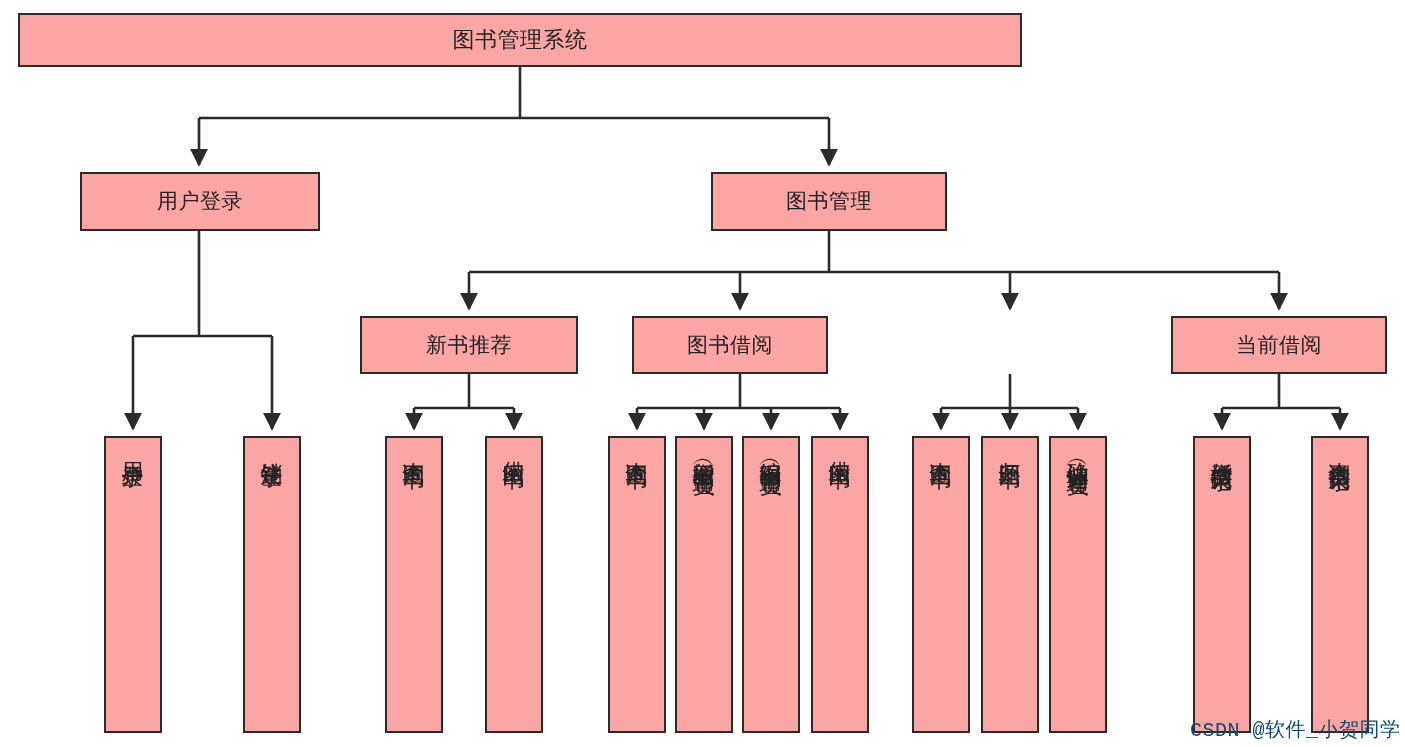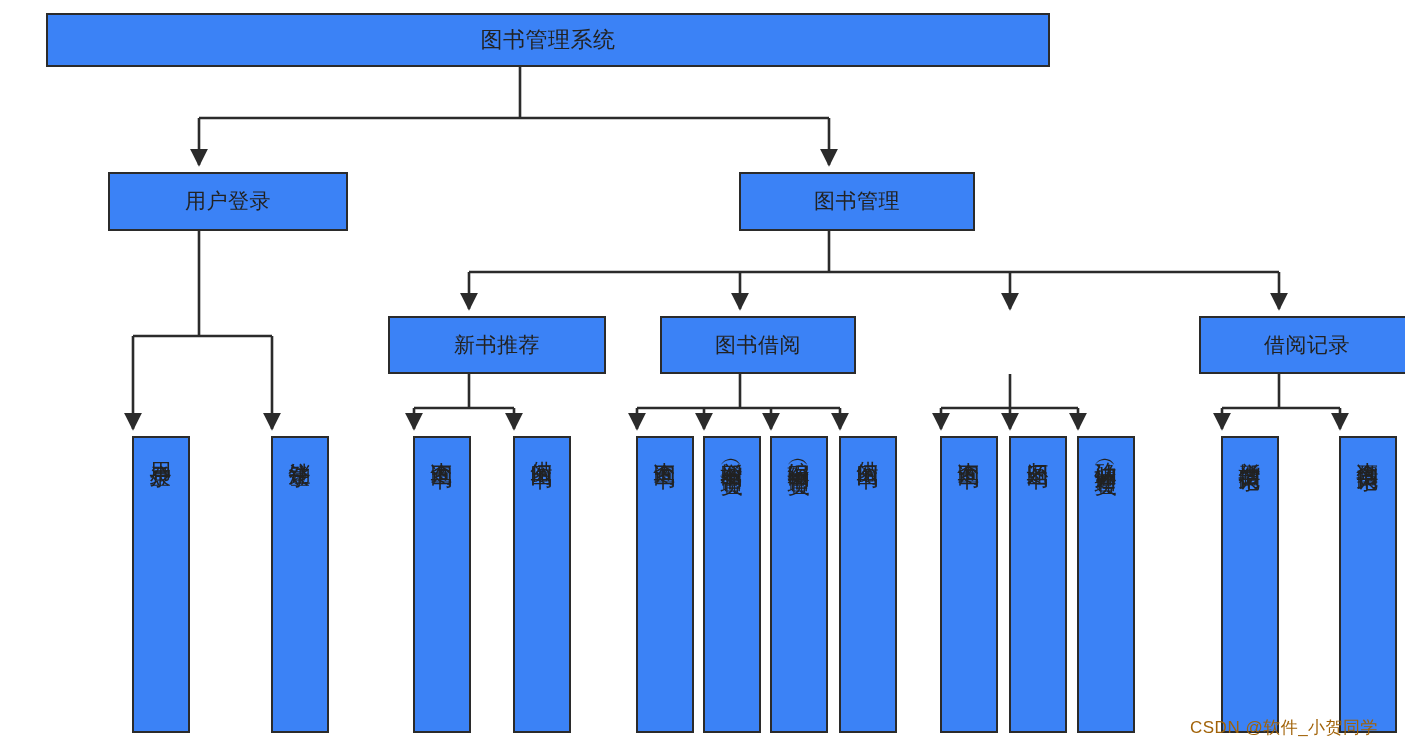--- a/index.html
+++ b/index.html
@@ -22,26 +22,25 @@
     position: absolute;
     left: 0;
     top: 0;
     width: 1405px;
     height: 747px;
     pointer-events: none;
   }
   .node {
     position: absolute;
     box-sizing: border-box;
-    background: #3b82f6;
+    background: #fca5a5;
     border: 2px solid #2b2b2b;
     display: flex;
     align-items: center;
     justify-content: center;
-    margin-left: 28px;
   }
   .node .label {
     color: #222222;
     text-align: center;
     line-height: 1.18;
     white-space: nowrap;
   }
   
   .node.horiz .label {
     font-size: 21px;
@@ -61,25 +60,25 @@
     text-orientation: upright;
     font-size: 22px;
     line-height: 1.05;
     letter-spacing: 2px;
     white-space: nowrap;
   }
   .watermark {
     position: absolute;
     left: 1190px;
     top: 716px;
-    font-size: 17px;
-    color: #a16207;
+    font-size: 20px;
+    color: #0c4a6e;
     letter-spacing: 0.5px;
     white-space: nowrap;
-    font-family: Liberation Sans, sans-serif;
+    font-family: Liberation Mono, monospace;
   }
 </style>
 </head>
 <body>
 
 <div id="canvas">
 
   <svg class="wires" viewBox="0 0 1405 747" xmlns="http://www.w3.org/2000/svg">
     <defs>
       <marker id="arrow" viewBox="0 0 10 10" refX="9" refY="5" markerWidth="7" markerHeight="7" orient="auto-start-reverse">
@@ -144,21 +143,21 @@
     <span class="label">图书管理</span>
   </div>
 
   <div class="node horiz" style="left:360px; top:316px; width:218px; height:58px;">
     <span class="label">新书推荐</span>
   </div>
   <div class="node horiz" style="left:632px; top:316px; width:196px; height:58px;">
     <span class="label">图书借阅</span>
   </div>
   <div class="node horiz" style="left:1171px; top:316px; width:216px; height:58px;">
-    <span class="label">借阅记录</span>
+    <span class="label">当前借阅</span>
   </div>
 
   <div class="node vert" style="left:104px; top:436px; width:58px; height:297px;">
     <span class="label">用户登录</span>
   </div>
   <div class="node vert" style="left:243px; top:436px; width:58px; height:297px;">
     <span class="label">注销登录</span>
   </div>
 
   <div class="node vert" style="left:385px; top:436px; width:58px; height:297px;">

